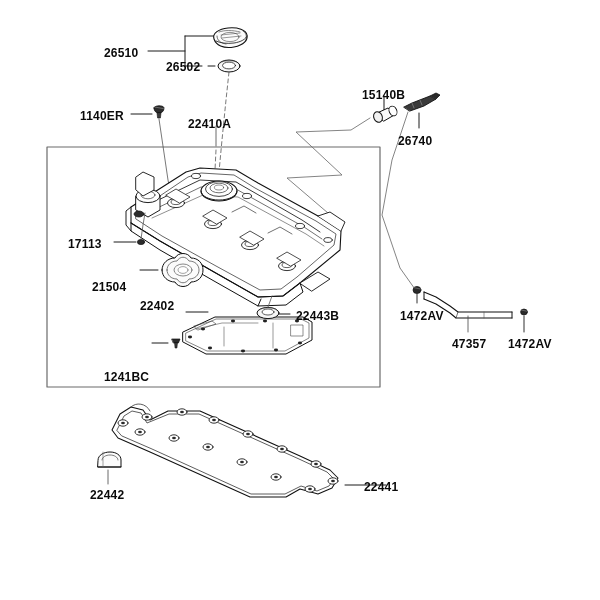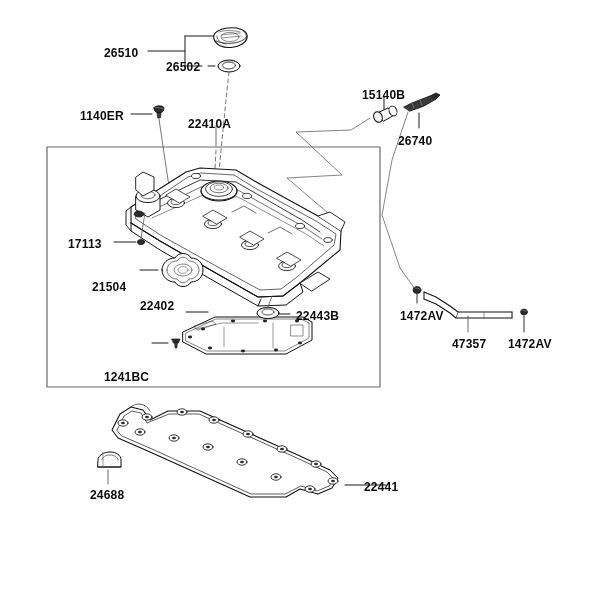--- a/index.html
+++ b/index.html
@@ -355,19 +355,19 @@
   <div class="part-label" style="left:398px; top:135px;">26740</div>
   <div class="part-label" style="left:68px;  top:238px;">17113</div>
   <div class="part-label" style="left:92px;  top:281px;">21504</div>
   <div class="part-label" style="left:140px; top:300px;">22402</div>
   <div class="part-label" style="left:296px; top:310px;">22443B</div>
   <div class="part-label" style="left:104px; top:339px;margin-top:32px;">1241BC</div>
   <div class="part-label" style="left:400px; top:310px;">1472AV</div>
   <div class="part-label" style="left:452px; top:338px;">47357</div>
   <div class="part-label" style="left:508px; top:338px;">1472AV</div>
   <div class="part-label" style="left:364px; top:481px;">22441</div>
-  <div class="part-label" style="left:90px;  top:489px;">24688</div>
+  <div class="part-label" style="left:90px;  top:489px;">22442</div>
 
   <div class="footer-bar">
     
   </div>
 
 </div>
 
 </body></html>

